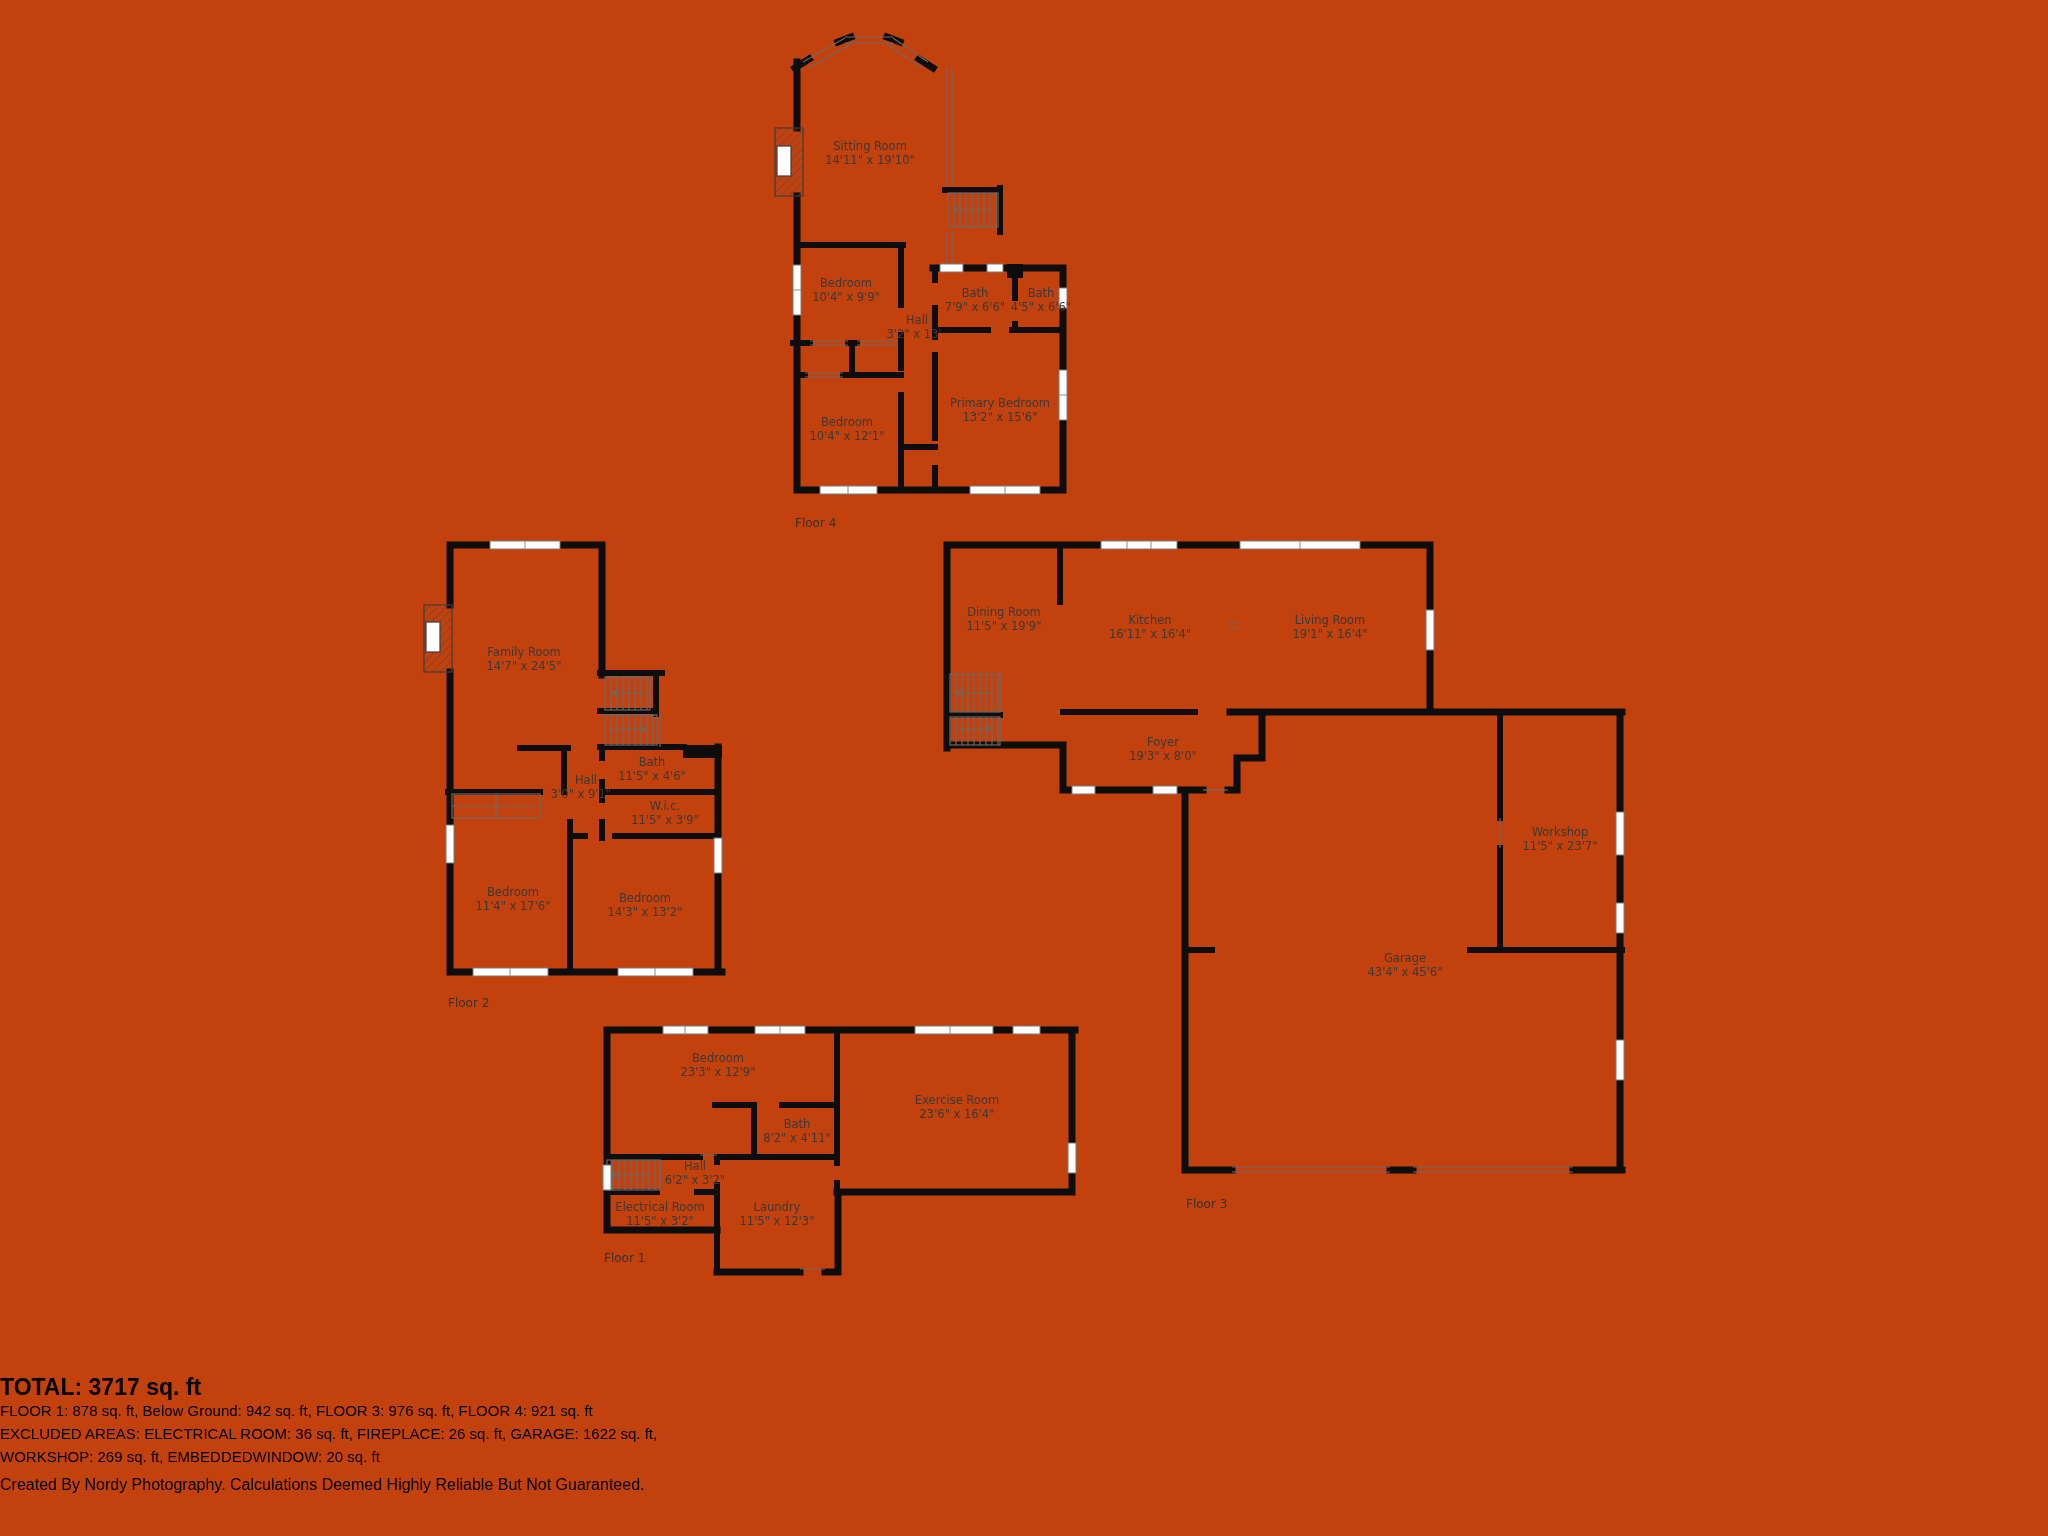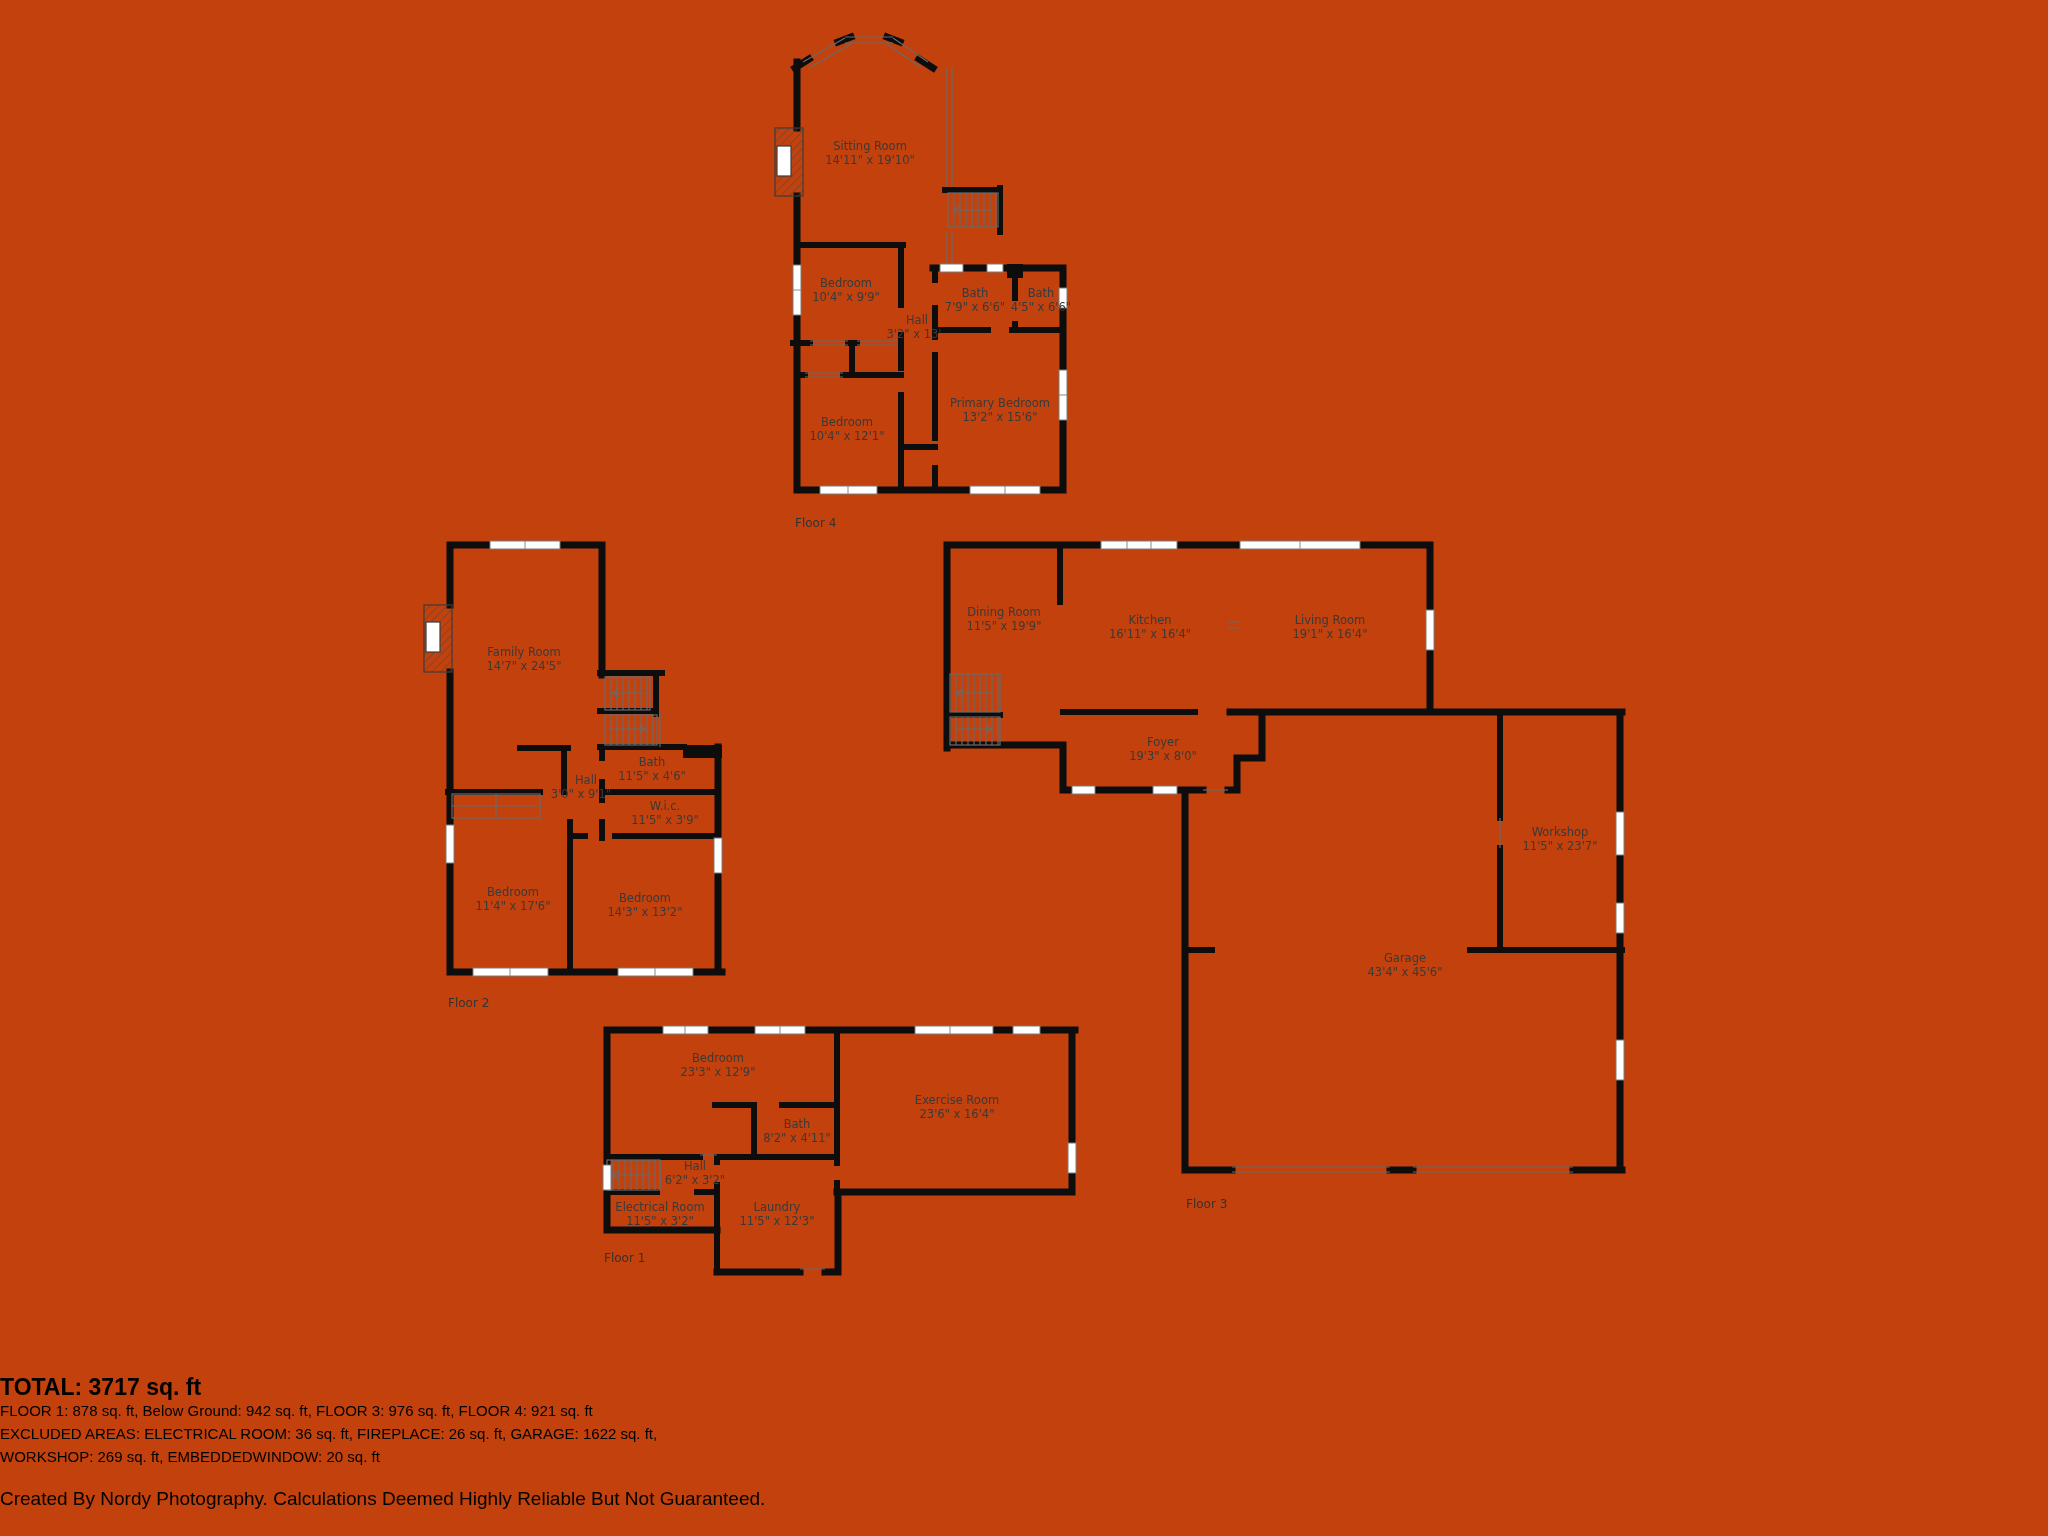--- a/index.html
+++ b/index.html
@@ -13,21 +13,21 @@
   .win{fill:#ffffff;stroke:#7d7d7d;stroke-width:1;}
   .blob{fill:#0d0d0d;stroke:none;}
   .hatchbox{fill:url(#hatch);stroke:#3c3c3c;stroke-width:1.2;}
   .notch{fill:#ffffff;stroke:#3c3c3c;stroke-width:1.2;}
   .room-name,.room-dims{font-size:11.5px;fill:#3a3a3a;text-anchor:middle;}
   .floor-label{font-size:12px;fill:#333333;text-anchor:start;}
   .footer{position:absolute;left:0;top:1376px;width:2048px;text-align:left;color:#000;
           font-family:"Liberation Sans",sans-serif;}
   .footer .total{font-size:23px;font-weight:bold;line-height:23px;}
   .footer .line{font-size:15px;line-height:23px;}
-  .footer .credit{font-size:19px;margin-top:20px;}
+  .footer .credit{font-size:16px;margin-top:8px;}
 </style>
 </head>
 <body>
 
 <div class="page">
 
 <svg width="2048" height="1536" viewBox="0 0 2048 1536">
   <defs>
     <pattern id="hatch" patternUnits="userSpaceOnUse" width="6" height="6" patternTransform="rotate(45)">
       <line x1="0" y1="0" x2="0" y2="6" stroke="#4a4a4a" stroke-width="1.1"></line>

